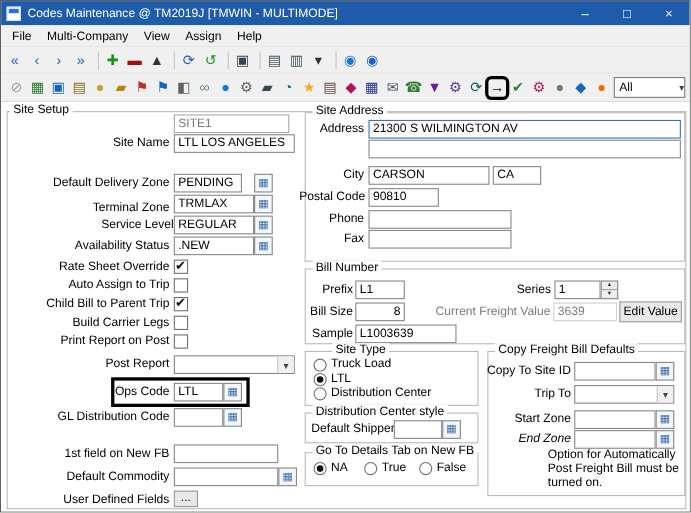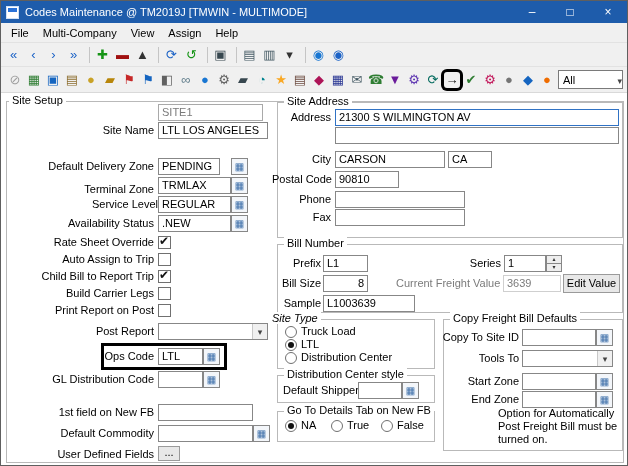--- a/index.html
+++ b/index.html
@@ -170,21 +170,21 @@
     <div class="flabel" style="left:8px;width:145px;top:124px;">Availability Status</div>
     <div class="tfield" style="left:157px;top:122px;width:73px;">.NEW</div>
     <span class="lookup" style="left:230px;top:122px;"><span class="lk-ic"></span></span>
 
     <div class="flabel" style="left:8px;width:145px;top:143px;">Rate Sheet Override</div>
     <span class="checkbox on" style="left:157px;top:143px;"></span>
 
     <div class="flabel" style="left:8px;width:145px;top:160px;">Auto Assign to Trip</div>
     <span class="checkbox" style="left:157px;top:160px;"></span>
 
-    <div class="flabel" style="left:8px;width:145px;top:177px;">Child Bill to Report Trip</div>
+    <div class="flabel" style="left:8px;width:145px;top:177px;">Child Bill to Parent Trip</div>
     <span class="checkbox on" style="left:157px;top:177px;"></span>
 
     <div class="flabel" style="left:8px;width:145px;top:194px;">Build Carrier Legs</div>
     <span class="checkbox" style="left:157px;top:194px;"></span>
 
     <div class="flabel" style="left:8px;width:145px;top:211px;">Print Report on Post</div>
     <span class="checkbox" style="left:157px;top:211px;"></span>
 
     <div class="flabel" style="left:8px;width:145px;top:232px;">Post Report</div>
     <div class="combo" style="left:157px;top:230px;width:110px;">
@@ -246,46 +246,46 @@
     <div class="flabel" style="left:277px;width:43px;top:184px;">Bill Size</div>
     <div class="tfield num" style="left:322px;top:182px;width:45px;">8</div>
     <div class="flabel gray" style="left:395px;width:103px;top:184px;">Current Freight Value</div>
     <div class="tfield flat" style="left:502px;top:182px;width:58px;">3639</div>
     <div class="btn" style="left:562px;top:181px;width:57px;height:19px;">Edit Value</div>
 
     <div class="flabel" style="left:277px;width:43px;top:204px;">Sample</div>
     <div class="tfield" style="left:322px;top:202px;width:92px;">L1003639</div>
 
     <div class="gbox" style="left:276px;top:226px;width:158px;height:50px;"></div>
-    <div class="glabel" style="left:268px;top:219px;font-style:italic;">Site Type</div>
+    <div class="glabel" style="left:301px;top:219px;">Site Type</div>
     <span class="radio" style="left:284px;top:233px;"></span>
     <span class="plabel" style="left:300px;top:232px;">Truck Load</span>
     <span class="radio on" style="left:284px;top:246px;"></span>
     <span class="plabel" style="left:300px;top:245px;">LTL</span>
     <span class="radio" style="left:284px;top:259px;"></span>
     <span class="plabel" style="left:300px;top:258px;">Distribution Center</span>
 
     <div class="gbox" style="left:442px;top:226px;width:180px;height:132px;"></div>
     <div class="glabel" style="left:449px;top:219px;">Copy Freight Bill Defaults</div>
 
     <div class="flabel" style="left:441px;width:77px;top:238px;">Copy To Site ID</div>
     <div class="tfield" style="left:521px;top:236px;width:74px;"></div>
     <span class="lookup" style="left:595px;top:236px;"><span class="lk-ic"></span></span>
 
-    <div class="flabel" style="left:441px;width:77px;top:259px;">Tools To</div>
+    <div class="flabel" style="left:441px;width:77px;top:259px;">Trip To</div>
     <div class="combo" style="left:521px;top:257px;width:91px;">
       <span></span>
       <span class="carrow"></span>
     </div>
 
     <div class="flabel" style="left:441px;width:77px;top:282px;">Start Zone</div>
     <div class="tfield" style="left:521px;top:280px;width:74px;"></div>
     <span class="lookup" style="left:595px;top:280px;"><span class="lk-ic"></span></span>
 
-    <div class="flabel" style="left:441px;width:77px;top:300px;">End Zone</div>
+    <div class="flabel" style="left:441px;width:77px;top:300px;font-style:italic;">End Zone</div>
     <div class="tfield" style="left:521px;top:298px;width:74px;"></div>
     <span class="lookup" style="left:595px;top:298px;"><span class="lk-ic"></span></span>
 
     <div class="note" style="left:497px;top:314px;width:122px;">Option for Automatically Post Freight Bill must be turned on.</div>
 
     <div class="gbox" style="left:276px;top:282px;width:158px;height:28px;"></div>
     <div class="glabel" style="left:283px;top:275px;">Distribution Center style</div>
     <div class="plabel" style="left:282px;top:291px;">Default Shipper</div>
     <div class="tfield" style="left:357px;top:289px;width:44px;"></div>
     <span class="lookup" style="left:401px;top:289px;"><span class="lk-ic"></span></span>

